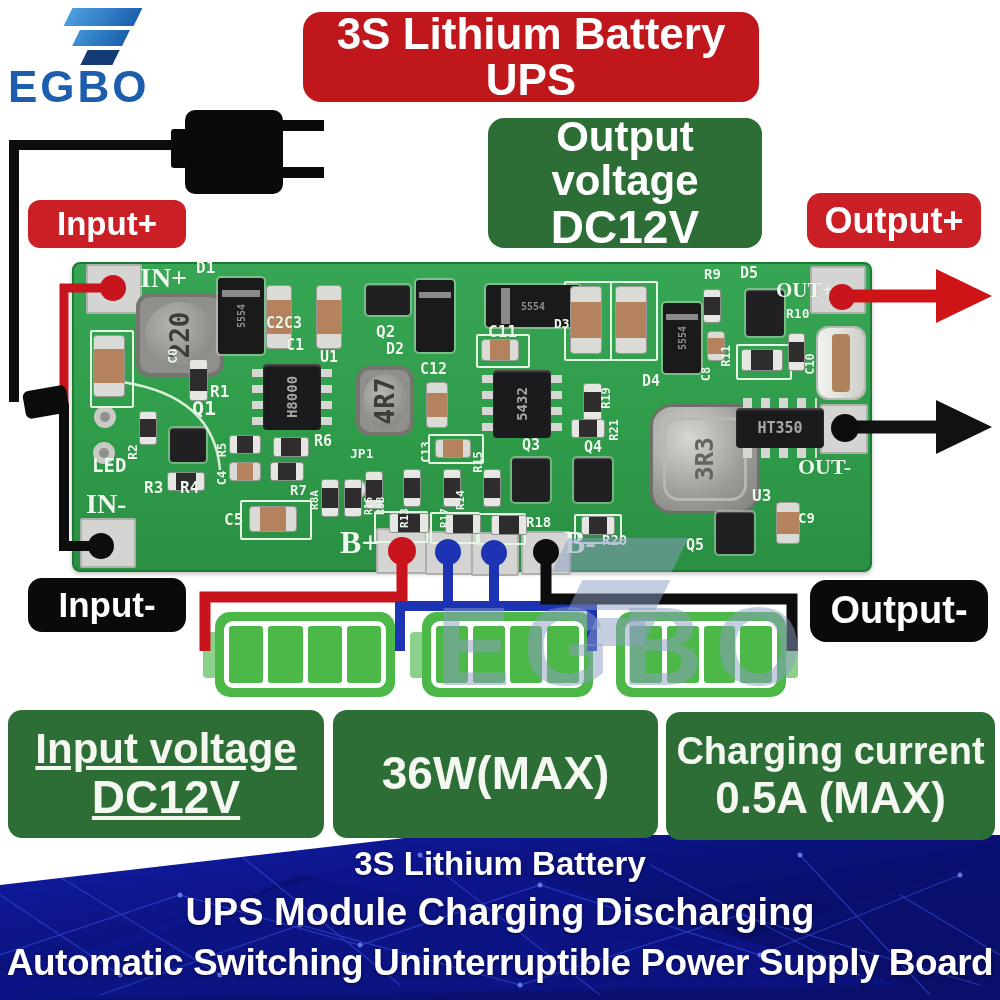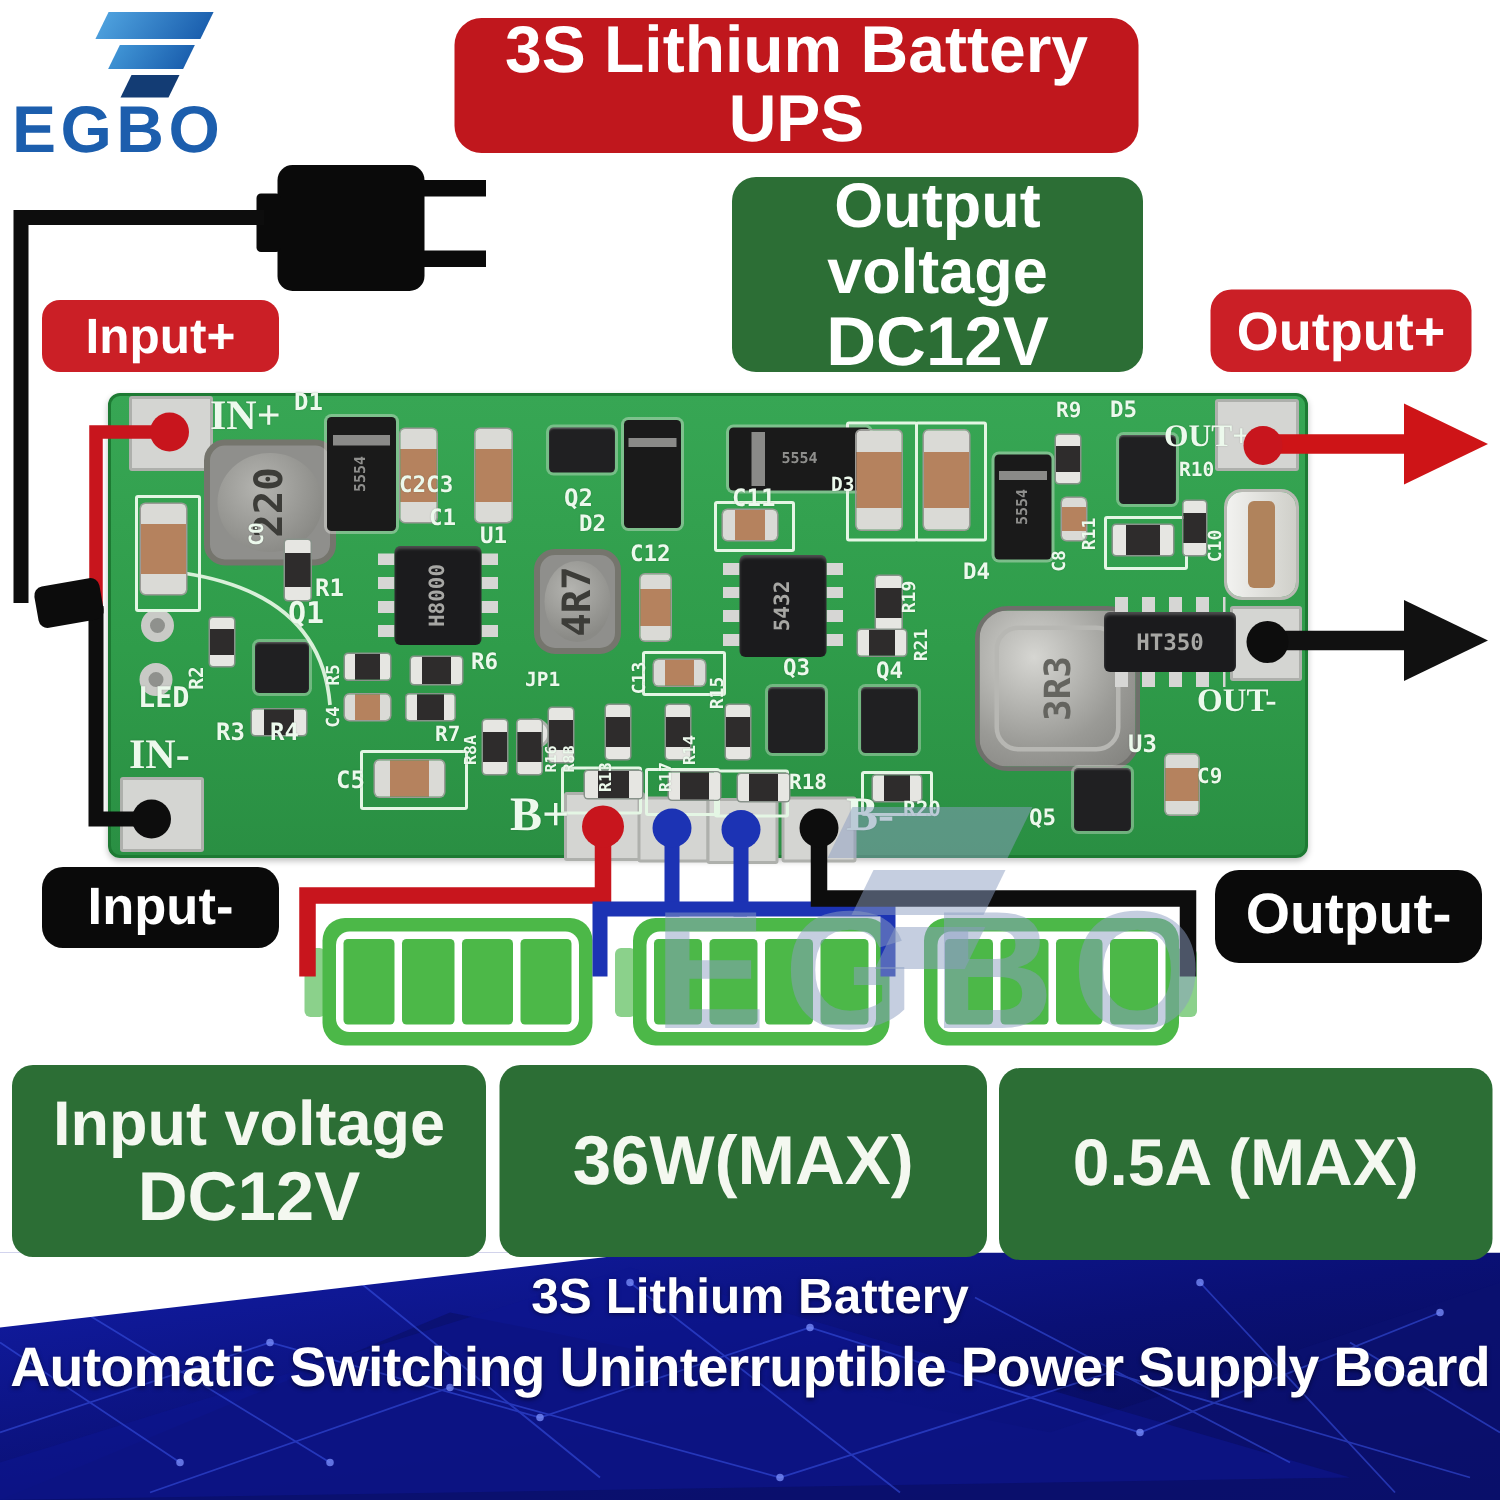--- a/index.html
+++ b/index.html
@@ -337,28 +337,29 @@
       <div class="blob" style="left: 24px; top: 388px; width: 44px; height: 28px;"></div>
     </div>
 
   <div class="wm" style="left:0;top:0;width:1000px;height:1000px;">
     <div class="wm-bar" style="left:560px;top:538px;width:120px;height:34px;"></div>
     <div class="wm-bar" style="left:575px;top:580px;width:88px;height:30px;"></div>
     <div class="wm-bar" style="left:590px;top:618px;width:60px;height:28px;"></div>
     <div class="wm-text" style="left:436px;top:582px;">EGBO</div>
   </div>
 
-  <div class="spec" style="left:8px;width:316px;background:#2c6e35;">
+  <div class="spec" style="left:8px;width:316px;background:#2c6e35;text-decoration:underline;">
     <div style="font-size:42px;">Input voltage</div>
     <div style="font-size:46px;">DC12V</div>
   </div>
   <div class="spec" style="left:333px;width:325px;background:#2c6e35;">
     <div style="font-size:46px;">36W(MAX)</div>
   </div>
   <div class="spec" style="left:666px;width:329px;top:712px;background:#2c6e35;">
+    <div style="font-size:38px;">Charging current</div>
     <div style="font-size:44px;">0.5A (MAX)</div>
   </div>
 
   <svg class="banner" viewBox="0 0 1000 165">
     <defs>
       <linearGradient id="bbg" x1="0" y1="0" x2="1" y2="1">
         <stop offset="0" stop-color="#121da8"></stop>
           <stop offset="0.5" stop-color="#0a1075"></stop>
           <stop offset="1" stop-color="#060a4a"></stop>
       </linearGradient>
@@ -383,16 +384,17 @@
         <circle cx="960" cy="40" r="2.5"></circle>
         <circle cx="220" cy="140" r="2.5"></circle>
       <circle cx="420" cy="20" r="2.5"></circle>
         <circle cx="800" cy="20" r="2.5"></circle>
         <circle cx="120" cy="140" r="2.5"></circle>
     </g>
     <polygon points="0,0 430,0 0,50" fill="#ffffff"></polygon>
   </svg>
   <div class="banner-text">
     <div style="font-size:33px;margin-top:10px;">3S Lithium Battery</div>
+    <div style="font-size:38px;margin-top:8px;">UPS Module Charging Discharging</div>
     <div style="font-size:37px;margin-top:8px;letter-spacing:-0.5px;">Automatic Switching Uninterruptible Power Supply Board</div>
   </div>
 
 </div>
 
 </body></html>

